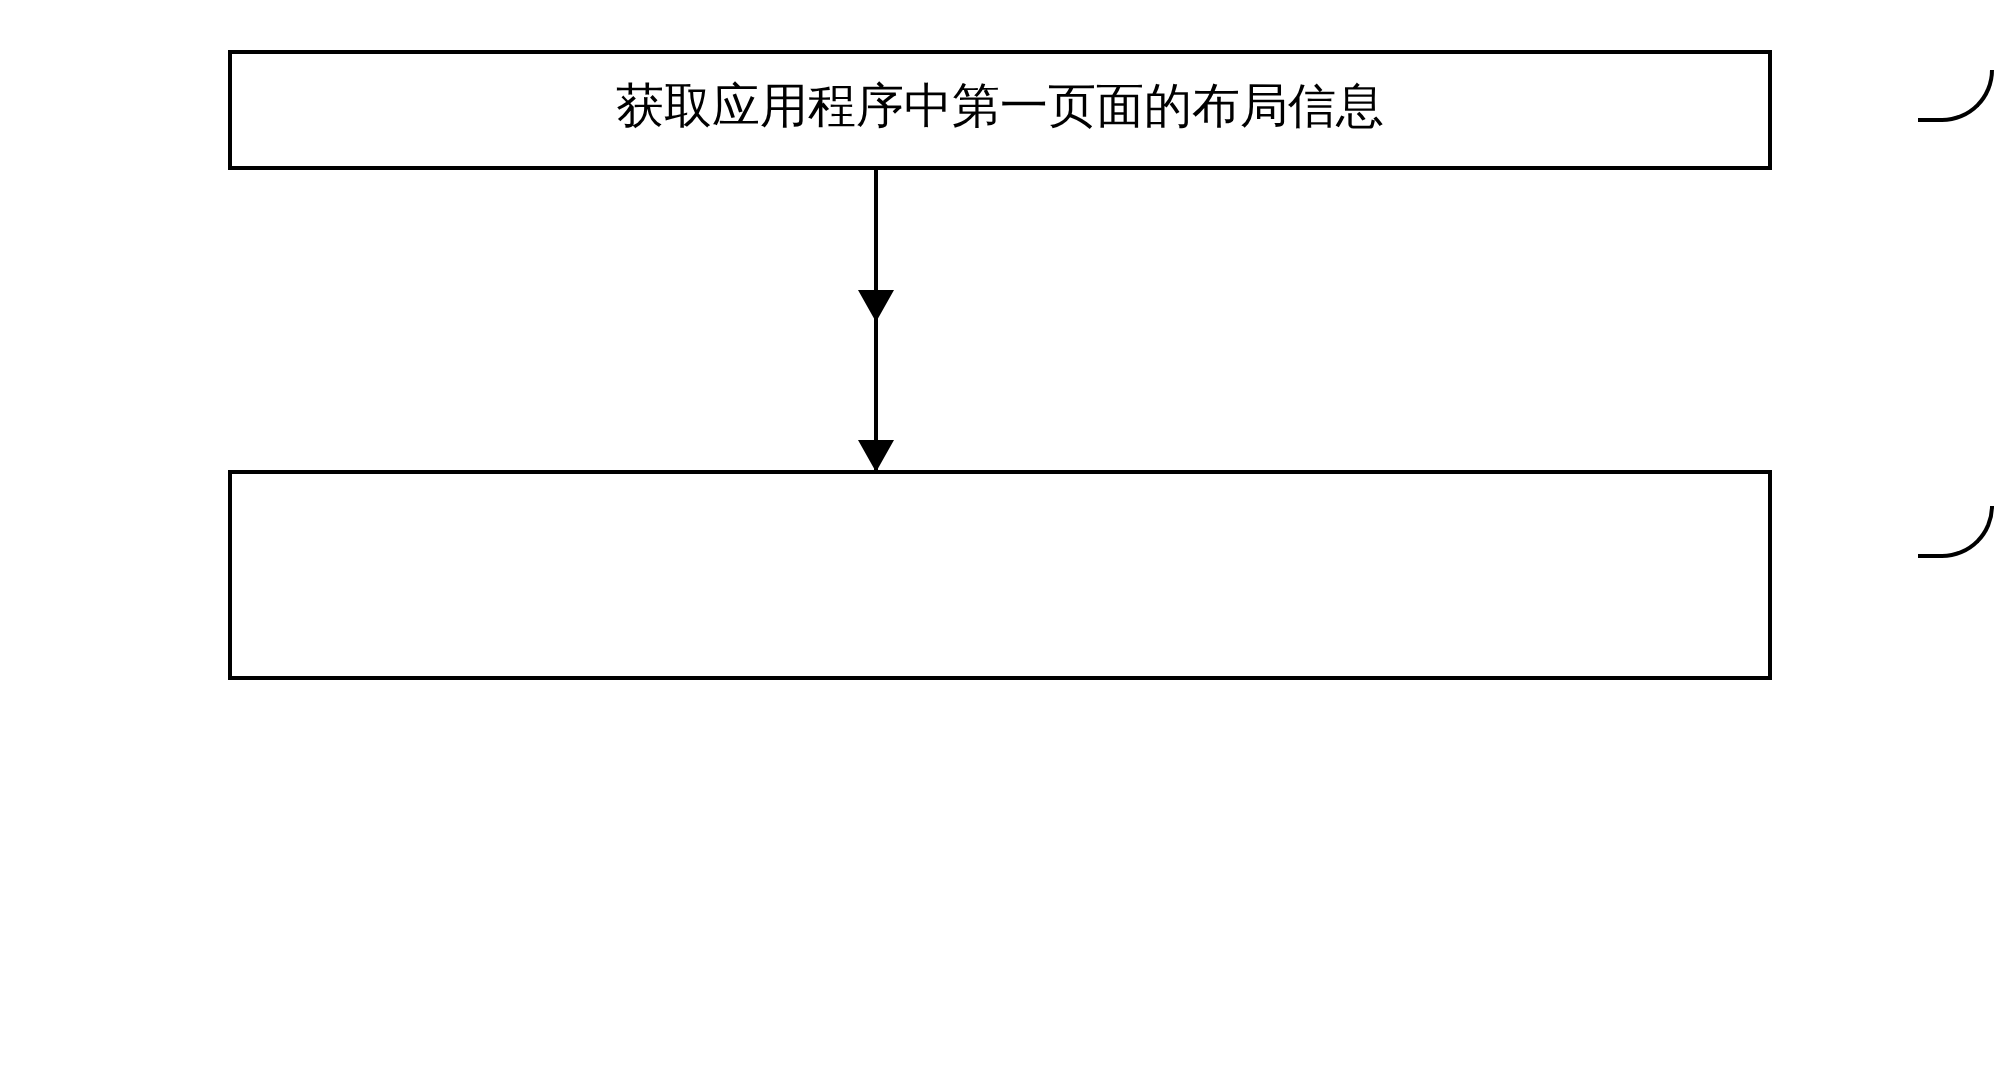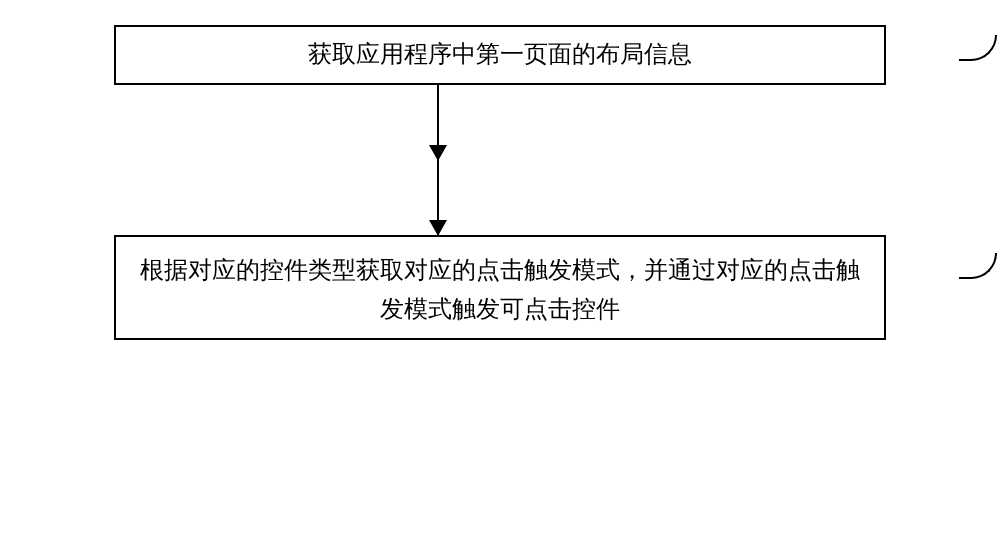--- a/index.html
+++ b/index.html
@@ -102,19 +102,18 @@
   </div>
 
 
   <div class="arrow-container">
     <div class="arrow-line"></div>
     <div class="arrow-head"></div>
   </div>
 
   <div class="step-container">
     <div class="step-box multi-line">
-      <span>根据对应的控件类型获取对应的点击触发模式，并通过对应的点击触发模式触发可点击控件</span>
       <div class="connector-curve"></div>
     </div>
 
   </div>
 
 </div>
 
 </body></html>

